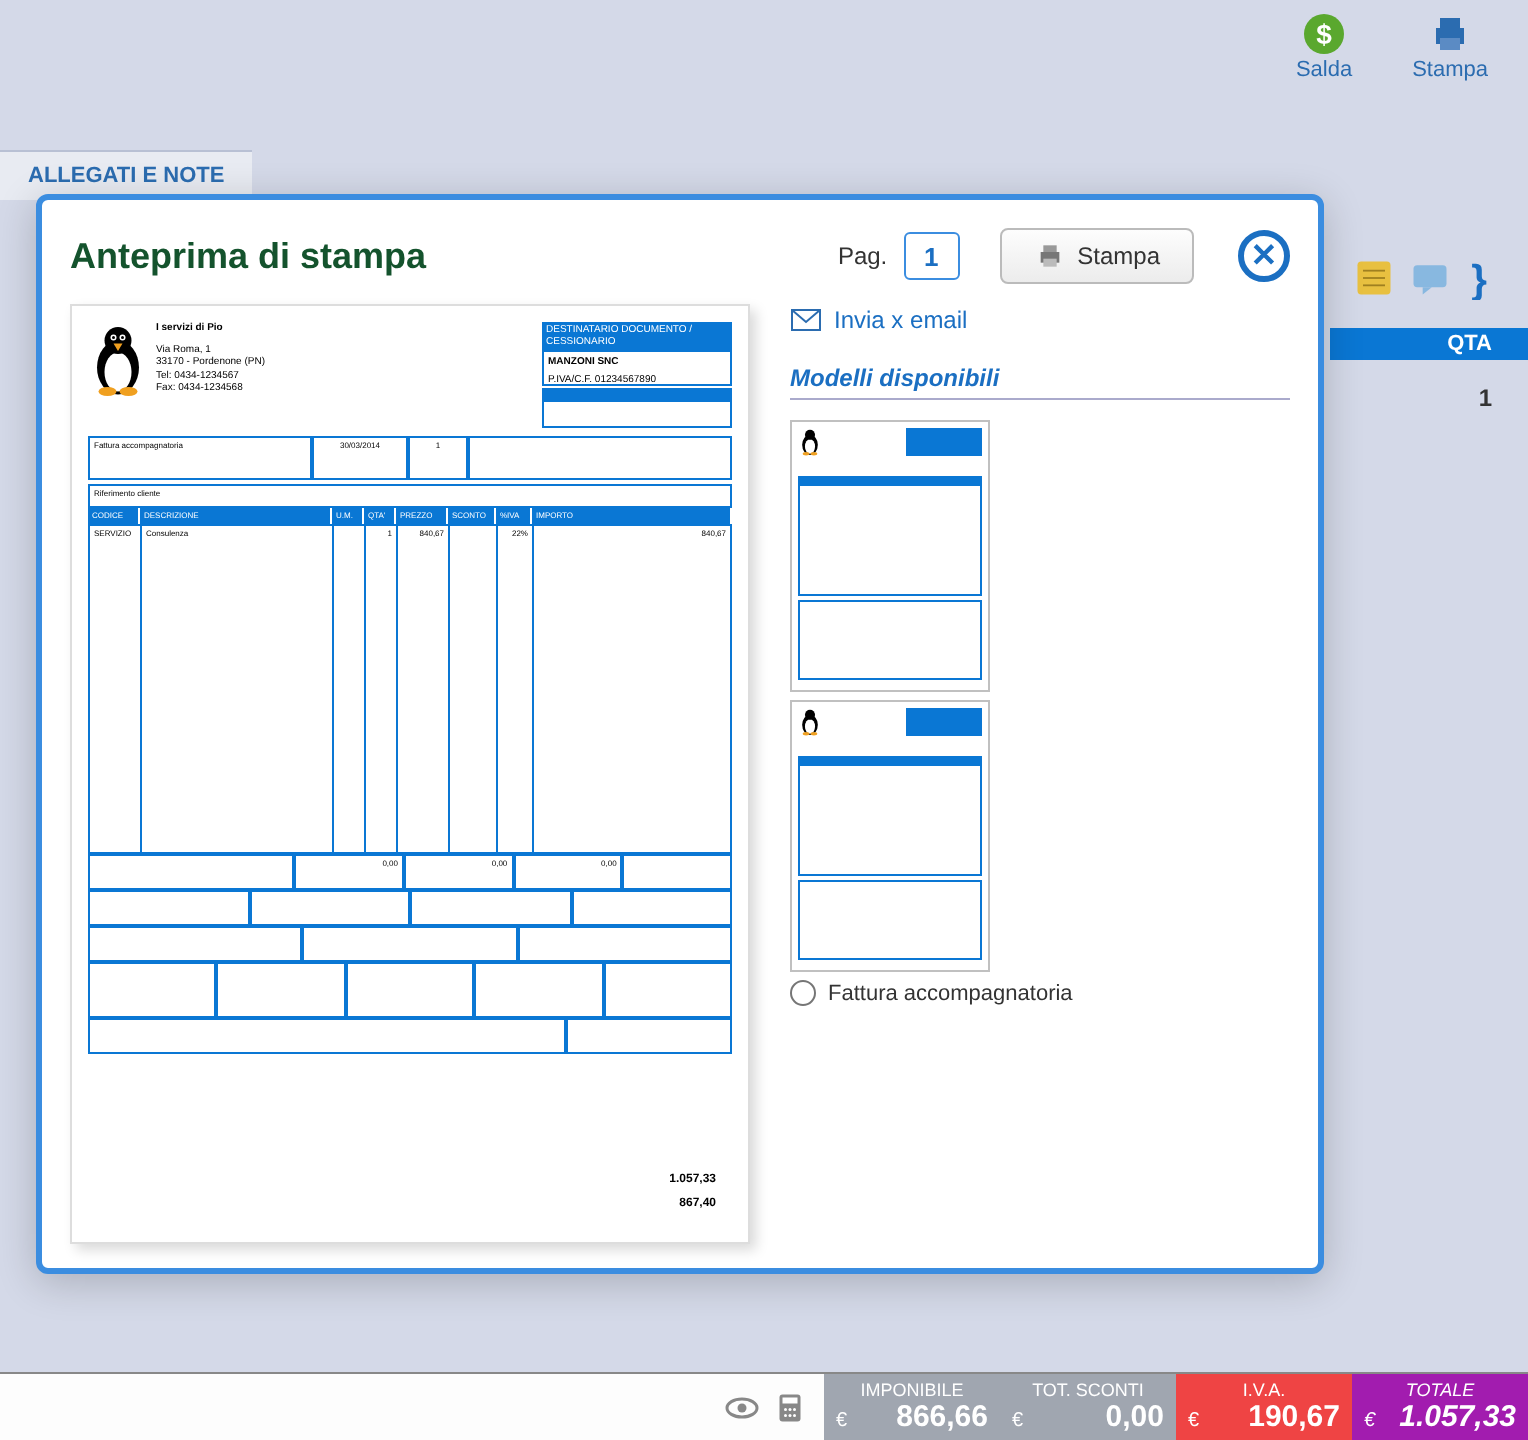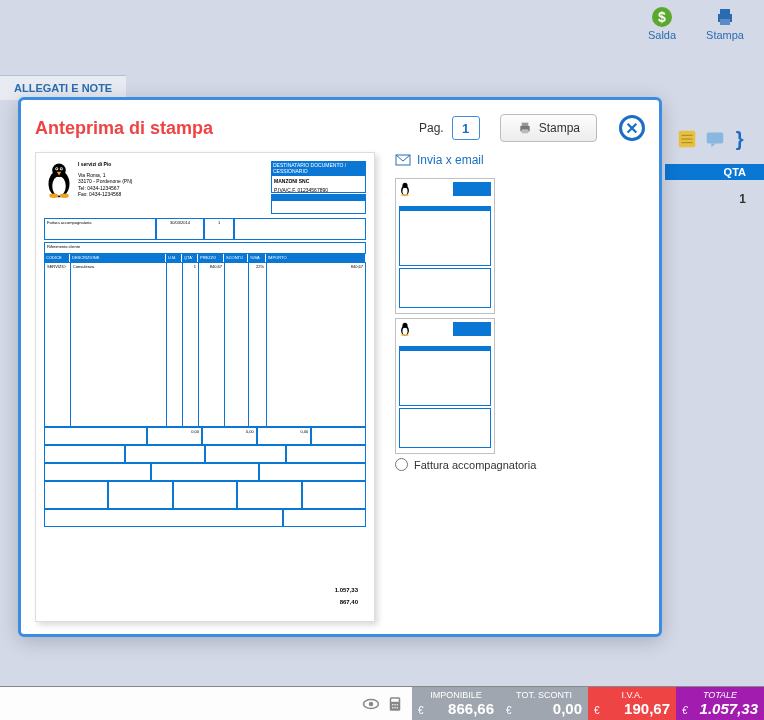--- a/index.html
+++ b/index.html
@@ -10,21 +10,21 @@
 .top-btn { display: flex; flex-direction: column; align-items: center; cursor: pointer; color: #2b6cb0; font-size: 11px; }
 .top-btn svg { width: 24px; height: 24px; }
 
 
 .tabs { position: absolute; top: 75px; left: 0; display: flex; gap: 4px; }
 .tab { background: #e8ebf2; padding: 6px 14px; color: #2b6cb0; font-size: 11px; font-weight: bold; cursor: pointer; border-top: 1px solid #b8c0d4; }
 
 
 .modal { position: absolute; top: 97px; left: 18px; width: 644px; height: 540px; background: #fff; border: 3px solid #3b8de0; border-radius: 6px; box-shadow: 0 4px 20px rgba(0,0,0,0.2); padding: 14px; }
 .modal-header { display: flex; align-items: center; justify-content: space-between; margin-bottom: 10px; }
-.modal-title { color: #ef4444; font-size: 18px; font-weight: bold; }
+.modal-title { color: #14532d; font-size: 18px; font-weight: bold; }
 .modal-header-right { display: flex; align-items: center; gap: 8px; }
 .pag-label { font-size: 12px; color: #333; }
 .page-input { width: 28px; height: 24px; border: 1px solid #3b8de0; border-radius: 3px; text-align: center; color: #1b6fc2; font-size: 13px; font-weight: bold; }
 .stampa-btn { display: inline-flex; align-items: center; gap: 6px; padding: 5px 16px; background: linear-gradient(#fdfdfd,#ececec); border: 1px solid #bbb; border-radius: 4px; cursor: pointer; font-size: 12px; color: #333; margin-left: 12px; }
 .close-btn { width: 26px; height: 26px; border-radius: 50%; border: 3px solid #1b6fc2; background: #fff; color: #1b6fc2; display: flex; align-items: center; justify-content: center; font-weight: bold; font-size: 16px; cursor: pointer; margin-left: 14px; }
 
 .modal-body { display: flex; gap: 20px; }
 
 
 .preview-wrap { width: 340px; height: 470px; border: 1px solid #ddd; box-shadow: 3px 3px 6px rgba(0,0,0,0.15); background: #fff; padding: 8px; position: relative; }
@@ -258,20 +258,21 @@
 
     <div class="side-panel">
       <div class="side-link">
         <svg viewBox="0 0 16 16">
             <rect x="1" y="3" width="14" height="10" fill="#fff" stroke="#2b6cb0"></rect>
             <polyline points="1,3 8,9 15,3" fill="none" stroke="#2b6cb0"></polyline>
           </svg>
         <span>Invia x email</span>
       </div>
 
+      <div class="models-title">Modelli disponibili</div>
 
       <div class="model-thumb">
         <div class="mini-doc">
           <div class="mini-head">
             <svg class="mini-pen" viewBox="0 0 40 50">
                 <ellipse cx="20" cy="30" rx="14" ry="18" fill="#000"></ellipse>
                 <ellipse cx="20" cy="33" rx="9" ry="13" fill="#fff"></ellipse>
                 <circle cx="20" cy="12" r="9" fill="#000"></circle>
                 <ellipse cx="13" cy="46" rx="6" ry="3" fill="#f0a020"></ellipse>
                 <ellipse cx="27" cy="46" rx="6" ry="3" fill="#f0a020"></ellipse>

